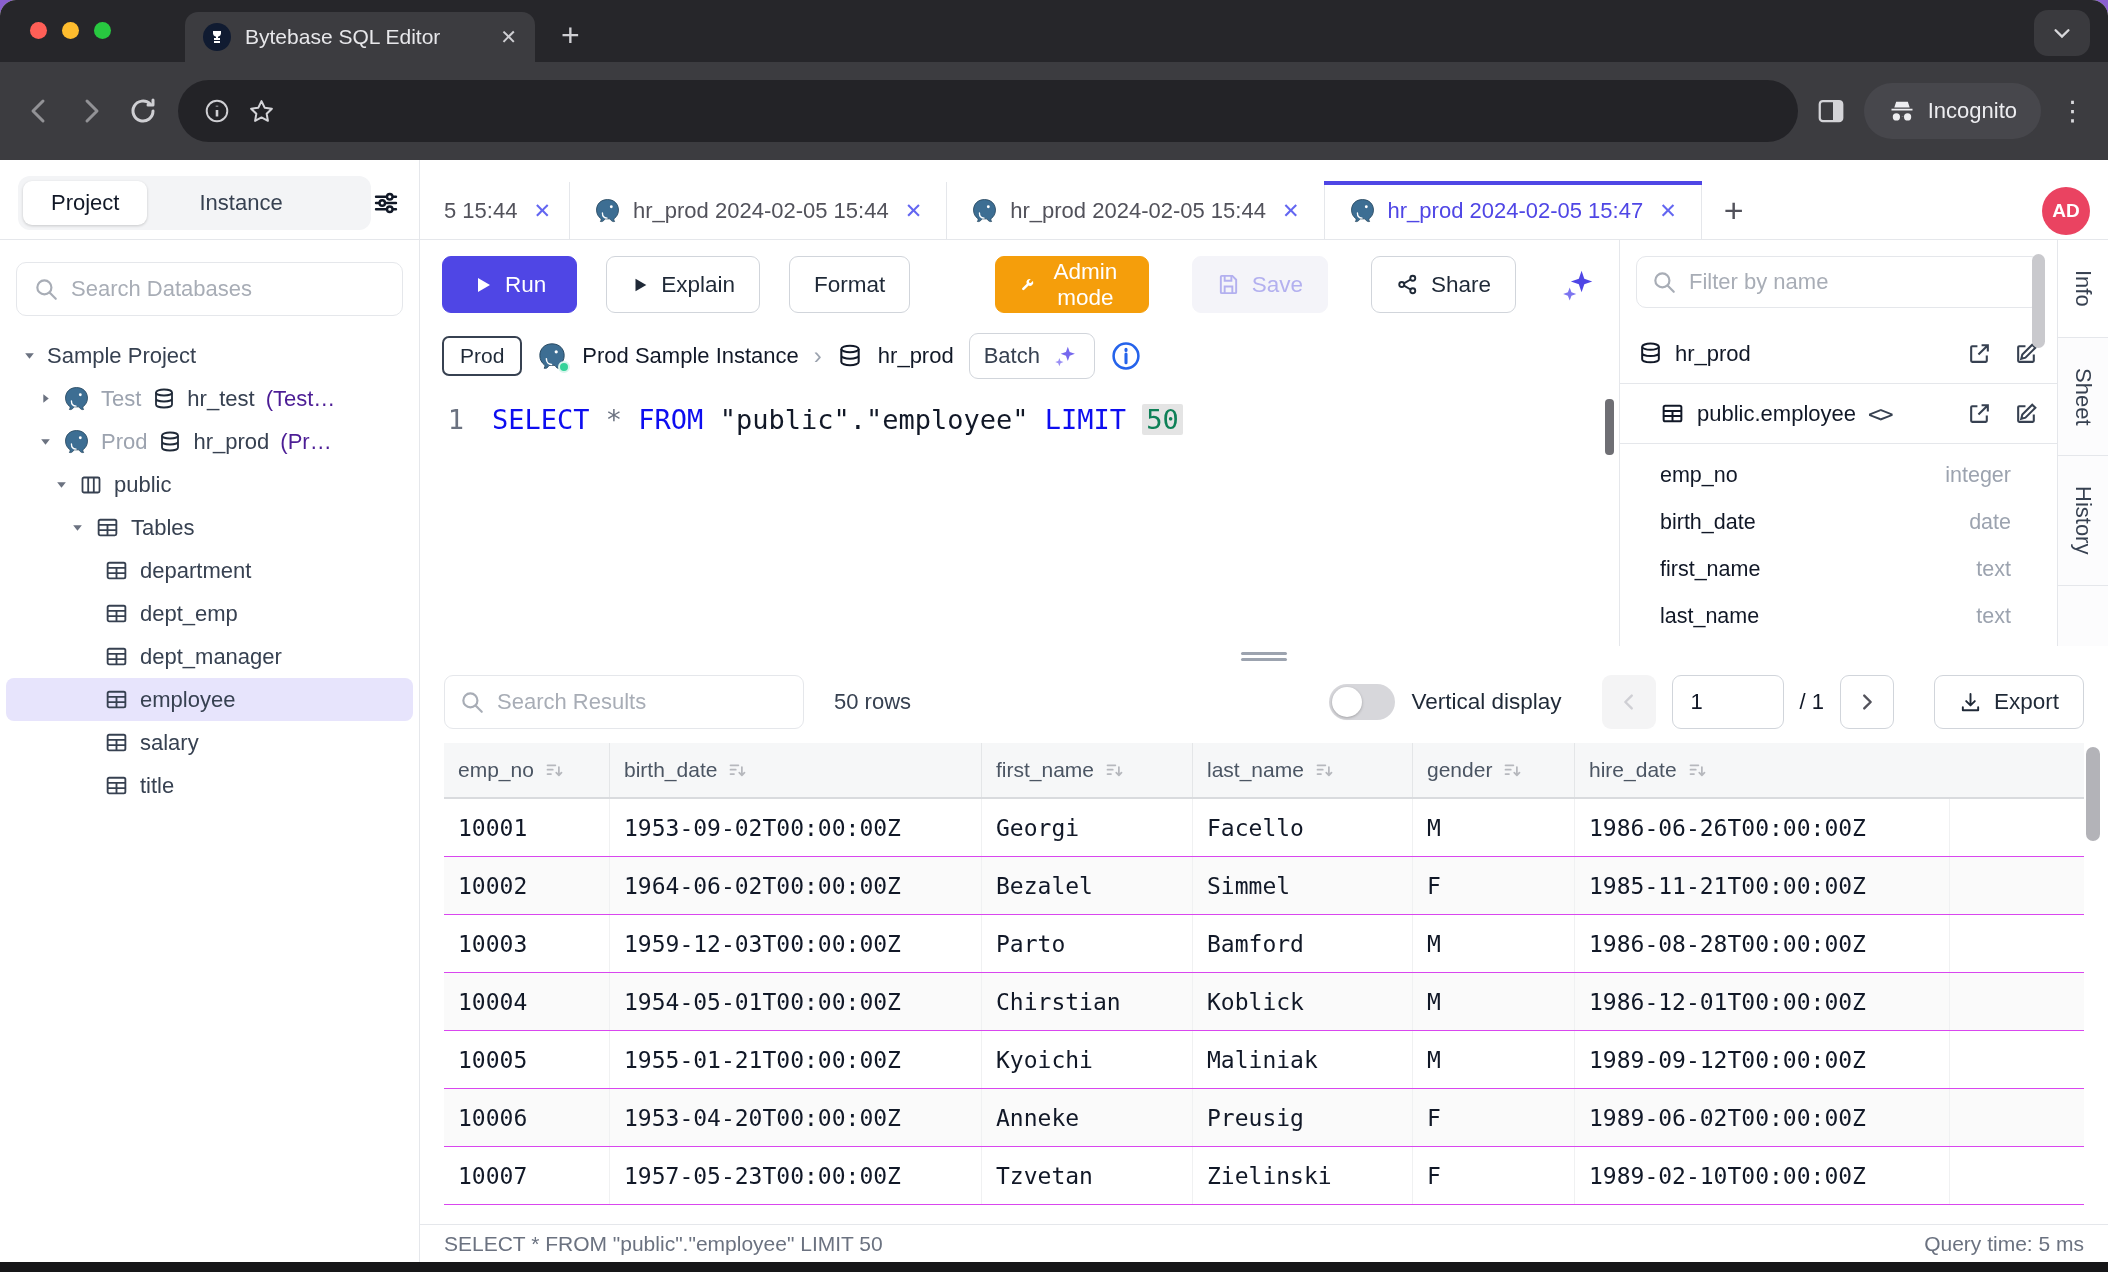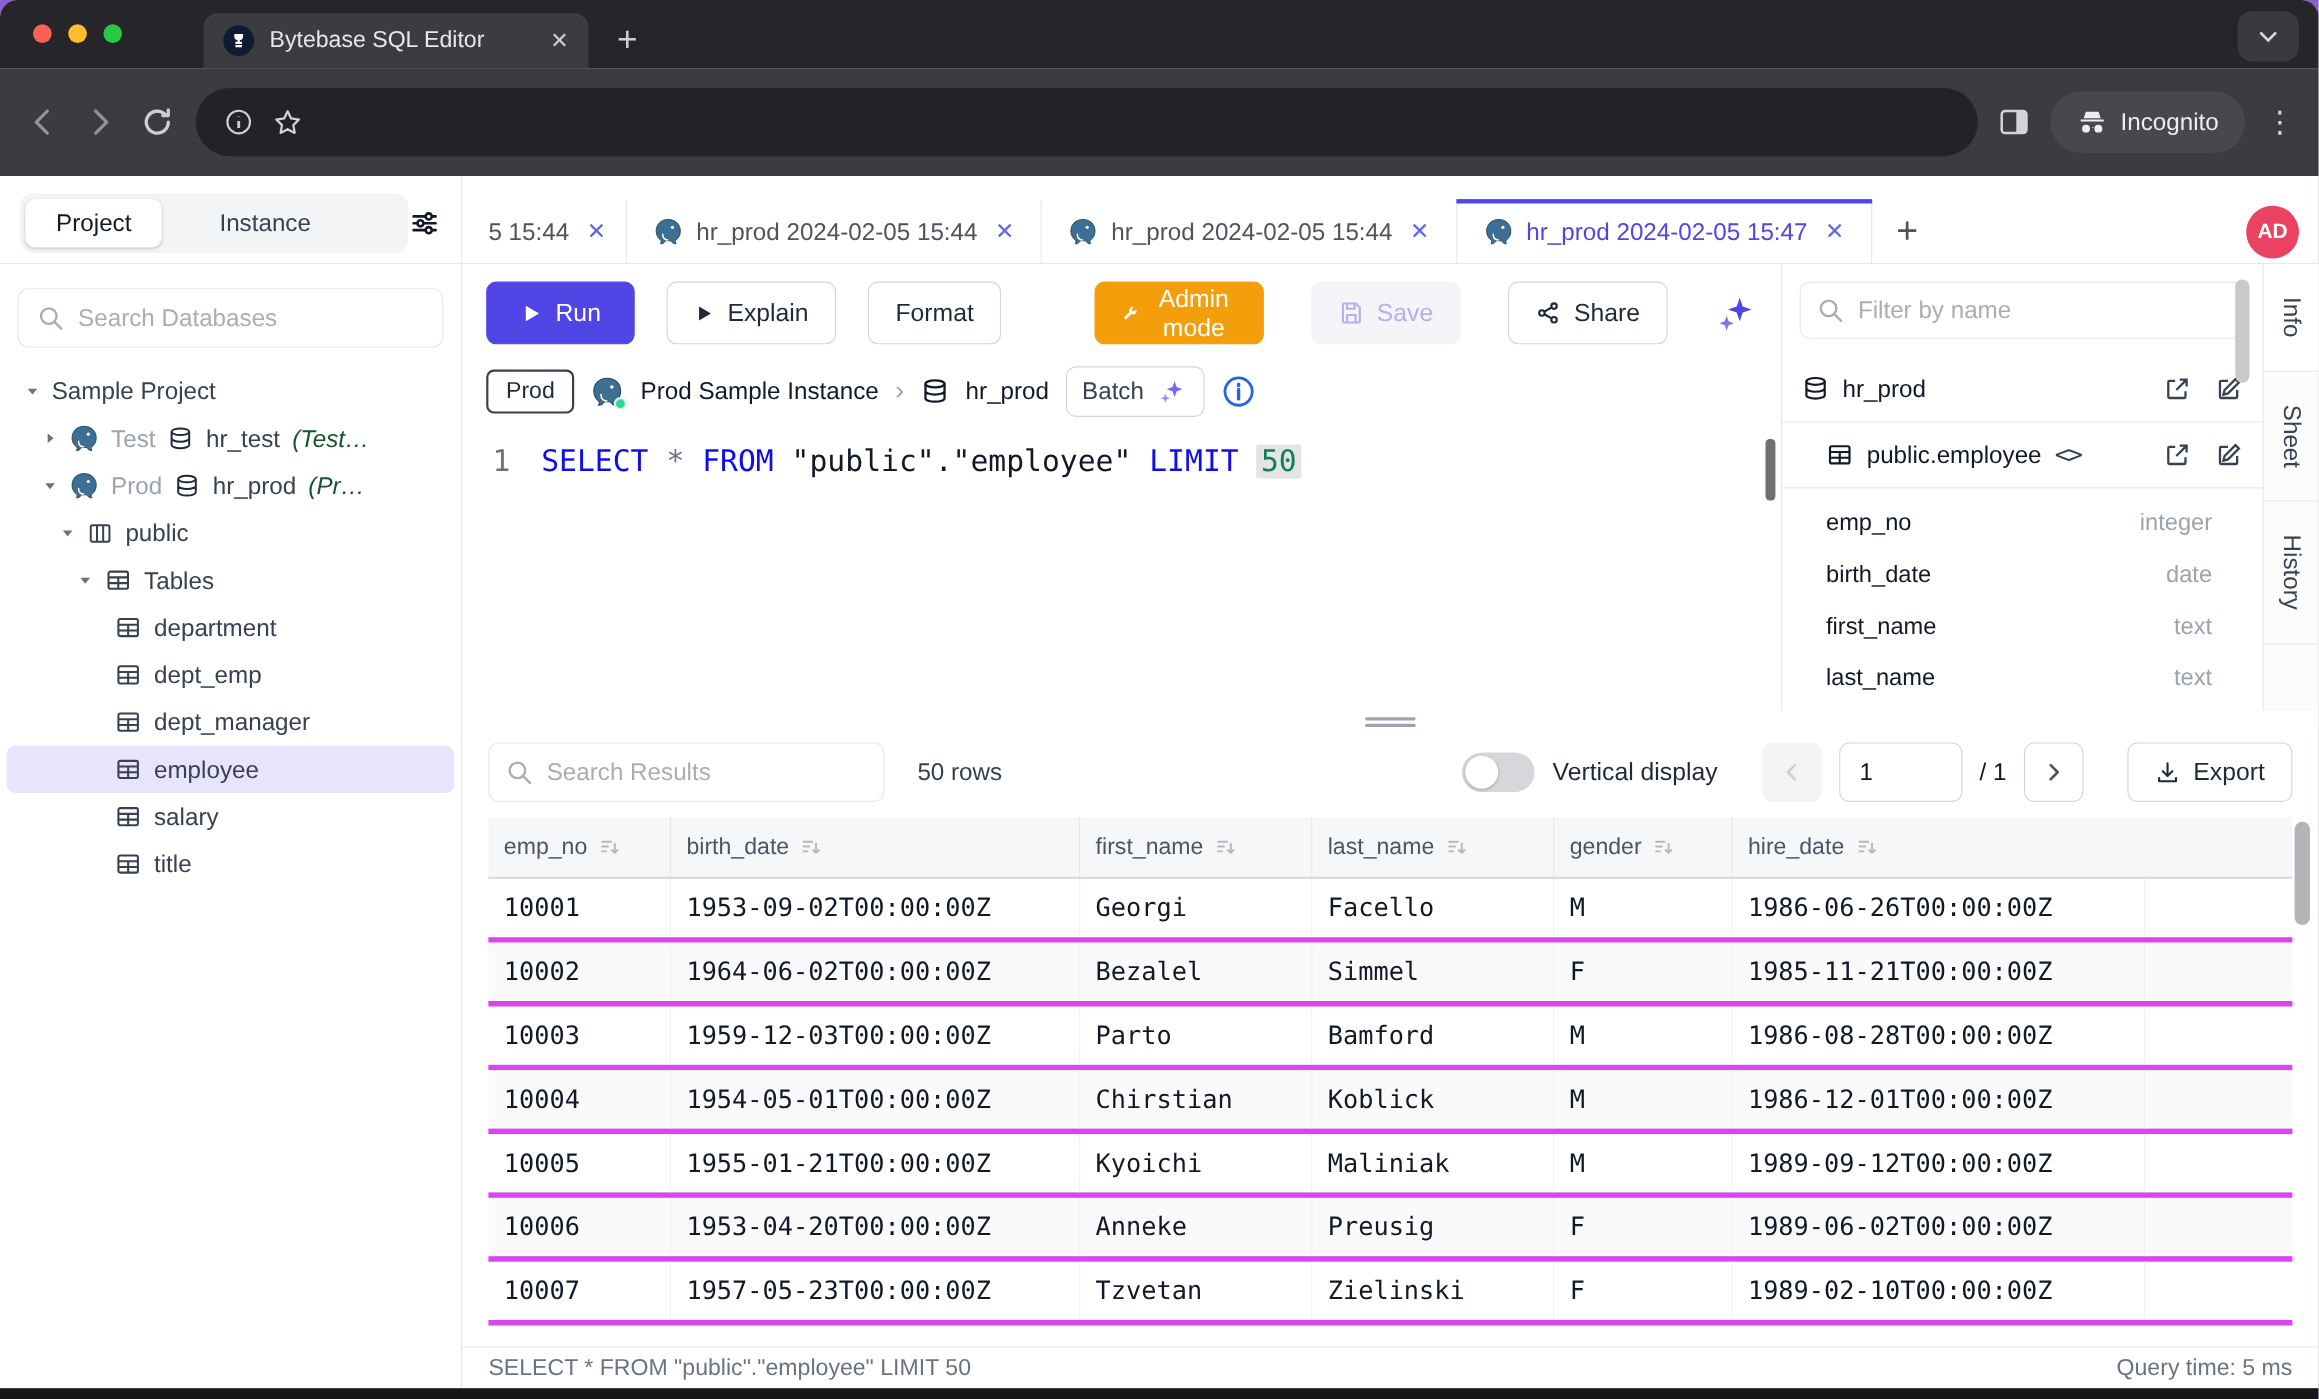--- a/index.html
+++ b/index.html
@@ -47,21 +47,21 @@
   .seg.plain{ margin-left:24px; }
   .sliders{ margin-left:auto; }
   .search-box{ margin:22px 16px 10px; height:54px; border:1px solid var(--border); border-radius:10px;
                display:flex; align-items:center; gap:12px; padding:0 16px; }
   .search-box input{ border:none; outline:none; flex:1; font-size:22px; color:#374151; font-family:inherit; background:transparent;}
   .search-box input::placeholder{ color:#a8adb6; }
   .tree{ flex:1; overflow:hidden; padding:8px 6px; font-size:22px; color:#374151; }
   .trow{ height:43px; display:flex; align-items:center; gap:11px; border-radius:8px; white-space:nowrap; overflow:hidden;}
   .trow.sel{ background:#e7e4fc; }
   .caret{ width:14px; flex:none; color:#6b7280; display:flex; justify-content:center; }
-  .env{ color:#9ca3af; } .suffix{ color:#14532d;font-style:italic; }
+  .env{ color:#9ca3af; } .suffix{ color:#4c1d95; }
   .ticon{ flex:none; display:flex; }
 
   
   .main{ flex:1; display:flex; flex-direction:column; min-width:0;justify-content:space-between; }
   .tabstrip{ height:80px; flex:none; display:flex; align-items:stretch; border-bottom:1px solid var(--border); padding-top:22px; }
   .etab{ display:flex; align-items:center; gap:12px; padding:0 24px; border-right:1px solid var(--border);
          font-size:22px; color:#52525b; position:relative; white-space:nowrap; }
   .etab .ex{ color:#6366f1; font-size:21px; margin-left:4px; }
   .etab.active{ color:var(--indigo); font-weight:500; }
   .etab.active::before{ content:''; position:absolute; top:-1px; left:-1px; right:-1px; height:4px; background:var(--indigo); }
@@ -144,21 +144,21 @@
             padding:0 18px; outline:none; font-family:inherit;}
   .pgtotal{ font-size:22px; color:#111827; }
   .btn-export{ margin-left:40px; height:54px; }
 
   .grid{ margin:0 24px; flex:1; min-height:0; position:relative; font-family:"DejaVu Sans Mono", monospace; }
   .ghead, .grow{ display:grid; grid-template-columns:166px 372px 211px 220px 162px 375px 1fr; }
   .ghead{ height:56px; background:#f6f7f8; border-bottom:2px solid #d9dbde; }
   .gh{ display:flex; align-items:center; gap:10px; padding-left:14px; font-family:"Liberation Sans",sans-serif;
        font-size:21px; color:#4b5563; border-right:1px solid #e4e6e8; overflow:hidden; white-space:nowrap;}
   .gh:last-child{ border-right:none; }
-  .grow{ height:58px; border-bottom:5px solid #d946ef; }
+  .grow{ height:58px; border-bottom:1px solid #d946ef; }
   .grow:nth-child(even){ background:#fafafa; }
   .gc{ display:flex; align-items:center; padding-left:14px; font-size:23px; color:#111827;
        border-right:1px solid #f0f1f2; overflow:hidden; white-space:nowrap;}
   .gc:last-child{ border-right:none; }
   .res-scroll{ position:absolute; right:-16px; top:4px; width:14px; height:94px; background:#b3b3b8; border-radius:7px; }
 
   .statusbar{ height:38px; flex:none; border-top:1px solid var(--border); display:flex; align-items:center;
               padding:0 24px; font-size:21px; color:#6b7280; }
   .qtime{ margin-left:auto; }
 

